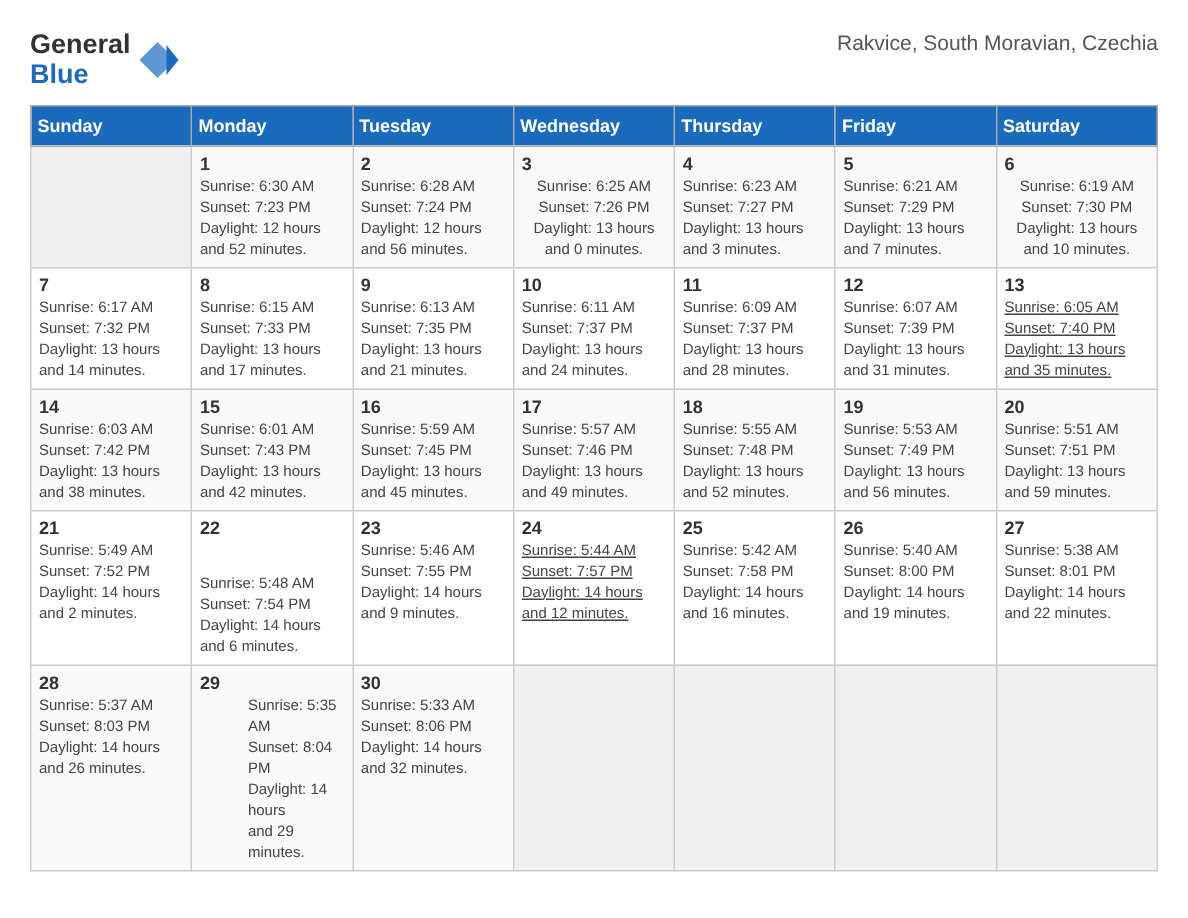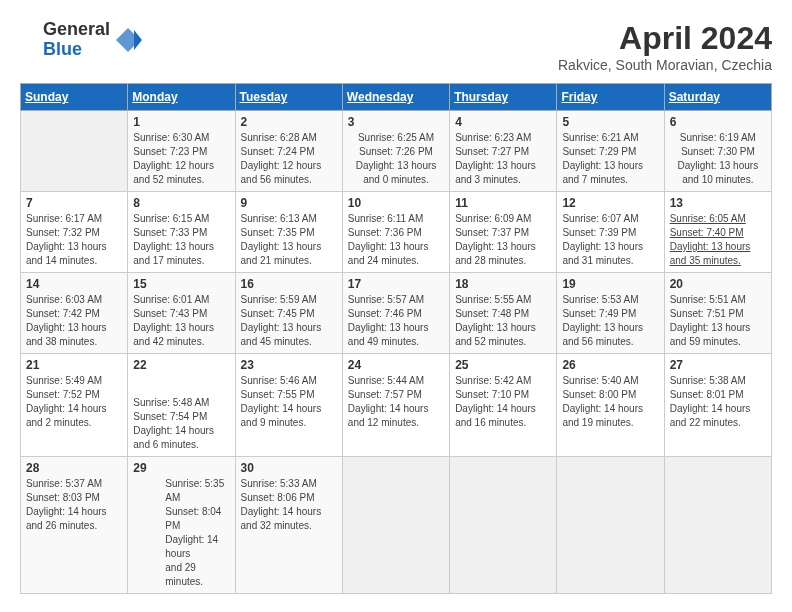--- a/index.html
+++ b/index.html
@@ -17,21 +17,20 @@
       margin-bottom: 10px;
     }
     .logo {
       display: flex;
       align-items: center;
     }
     .logo-text {
       display: flex;
       flex-direction: column;
       line-height: 1.1;
-      margin-left: 23px;
     }
     .logo-icon {
       width: 28px;
       height: 28px;
       margin-left: 4px;
     }
     .title-block {
       text-align: right;
     }
     .main-title {
@@ -49,21 +48,20 @@
       font-size: 11px;
     }
     .calendar thead tr th {
       background-color: #1a6bbd;
       color: #fff;
       padding: 6px 4px;
       text-align: left;
       font-size: 12px;
       font-weight: bold;
       border: 1px solid #aaa;
-      text-decoration: underline;
     }
     .calendar tbody tr td {
       vertical-align: top;
       border: 1px solid #ccc;
       padding: 4px 5px;
       width: 107px;
       min-height: 80px;
       color: #333;
       background: #fff;
     }
@@ -92,21 +90,20 @@
     <div class="logo-text">
       <span style="font-size:18px;font-weight:bold;color:#333;">General</span>
       <span style="font-size:18px;font-weight:bold;color:#1a6bbd;">Blue</span>
     </div>
     <svg class="logo-icon" viewBox="0 0 28 28">
       <polygon points="14,2 26,14 14,26 2,14" fill="#1a6bbd" opacity="0.7"></polygon>
       <polygon points="20,4 28,14 20,24" fill="#1a6bbd"></polygon>
     </svg>
   </div>
   <div class="title-block">
-    <div class="main-title">April 2024</div>
     <div class="subtitle">Rakvice, South Moravian, Czechia</div>
   </div>
 </div>
 
 <table class="calendar">
   <thead>
     <tr>
 
     <th>Sunday</th>
         <th>Monday</th>
@@ -181,21 +178,21 @@
         <td>
           <div class="day-number">9</div>
           <div class="day-info" style="white-space: pre-line;">Sunrise: 6:13 AM
 Sunset: 7:35 PM
 Daylight: 13 hours
 and 21 minutes.</div>
         </td>
         <td>
           <div class="day-number">10</div>
           <div class="day-info" style="white-space: pre-line;">Sunrise: 6:11 AM
-Sunset: 7:36 PM
+Sunset: 7:37 PM
 Daylight: 13 hours
 and 24 minutes.</div>
         </td>
         <td>
           <div class="day-number">11</div>
           <div class="day-info" style="white-space: pre-line;">Sunrise: 6:09 AM
 Sunset: 7:37 PM
 Daylight: 13 hours
 and 28 minutes.</div>
         </td>
@@ -282,29 +279,29 @@
         </td>
         <td>
           <div class="day-number">23</div>
           <div class="day-info" style="white-space: pre-line;">Sunrise: 5:46 AM
 Sunset: 7:55 PM
 Daylight: 14 hours
 and 9 minutes.</div>
         </td>
         <td>
           <div class="day-number">24</div>
-          <div class="day-info" style="white-space: pre-line;">Sunrise: 5:44 AM
+          <div class="day-info" style="white-space: pre-line; text-decoration: underline;">Sunrise: 5:44 AM
 Sunset: 7:57 PM
 Daylight: 14 hours
 and 12 minutes.</div>
         </td>
         <td>
           <div class="day-number">25</div>
           <div class="day-info" style="white-space: pre-line;">Sunrise: 5:42 AM
-Sunset: 7:10 PM
+Sunset: 7:58 PM
 Daylight: 14 hours
 and 16 minutes.</div>
         </td>
         <td>
           <div class="day-number">26</div>
           <div class="day-info" style="white-space: pre-line;">Sunrise: 5:40 AM
 Sunset: 8:00 PM
 Daylight: 14 hours
 and 19 minutes.</div>
         </td>

